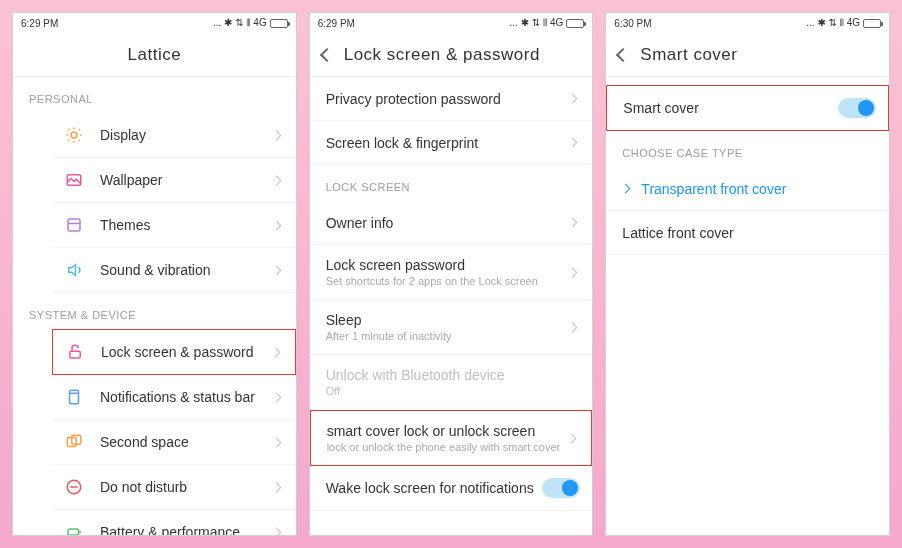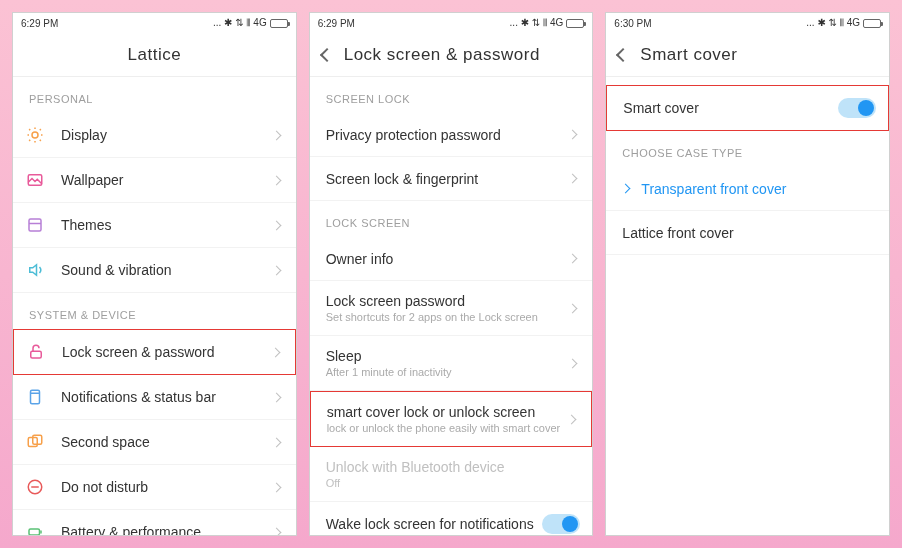--- a/index.html
+++ b/index.html
@@ -69,21 +69,21 @@
   text-transform: uppercase;
 }
 .row {
   display: flex;
   align-items: center;
   padding: 12px 12px 12px 16px;
   border-bottom: 1px solid #f2f2f2;
   min-height: 44px;
   position: relative;
 }
-.row.with-icon { padding-left: 12px; }
+.row.with-icon { padding-left: 12px; margin-left: 39px; }
 .row-icon {
   width: 20px;
   height: 20px;
   margin-right: 16px;
   display: flex;
   align-items: center;
   justify-content: center;
 }
 .row-body { flex: 1; display: flex; flex-direction: column; }
 .row-label { font-size: 14px; color: #333; }
@@ -281,21 +281,20 @@
     <span class="status-right">
       <span>... ✱ ⇅ ⫴ 4G</span>
       <span class="battery"></span>
     </span>
   </div>
   <div class="header">
     <span class="back-chevron"></span>
     <span class="header-title">Lock screen &amp; password</span>
   </div>
   <div class="content">
-    <div class="section-header">SCREEN LOCK</div>
     <div class="row">
       <div class="row-body">
           <span class="row-label">Privacy protection password</span>
         </div>
       <span class="chevron"></span>
     </div>
     <div class="row">
       <div class="row-body">
           <span class="row-label">Screen lock &amp; fingerprint</span>
         </div>
@@ -315,32 +314,32 @@
       </div>
       <span class="chevron"></span>
     </div>
     <div class="row">
       <div class="row-body">
         <span class="row-label">Sleep</span>
         <span class="row-sub">After 1 minute of inactivity</span>
       </div>
       <span class="chevron"></span>
     </div>
+    <div class="row disabled">
+      <div class="row-body">
+        <span class="row-label">Unlock with Bluetooth device</span>
+        <span class="row-sub">Off</span>
+      </div>
+    </div>
     <div class="row highlight-red">
       <div class="row-body">
         <span class="row-label">smart cover lock or unlock screen</span>
         <span class="row-sub">lock or unlock the phone easily with smart cover</span>
       </div>
       <span class="chevron"></span>
-    </div>
-    <div class="row disabled">
-      <div class="row-body">
-        <span class="row-label">Unlock with Bluetooth device</span>
-        <span class="row-sub">Off</span>
-      </div>
     </div>
     <div class="row">
       <div class="row-body">
           <span class="row-label">Wake lock screen for notifications</span>
         </div>
       <span class="toggle on">
           <span class="knob"></span>
         </span>
     </div>
 

